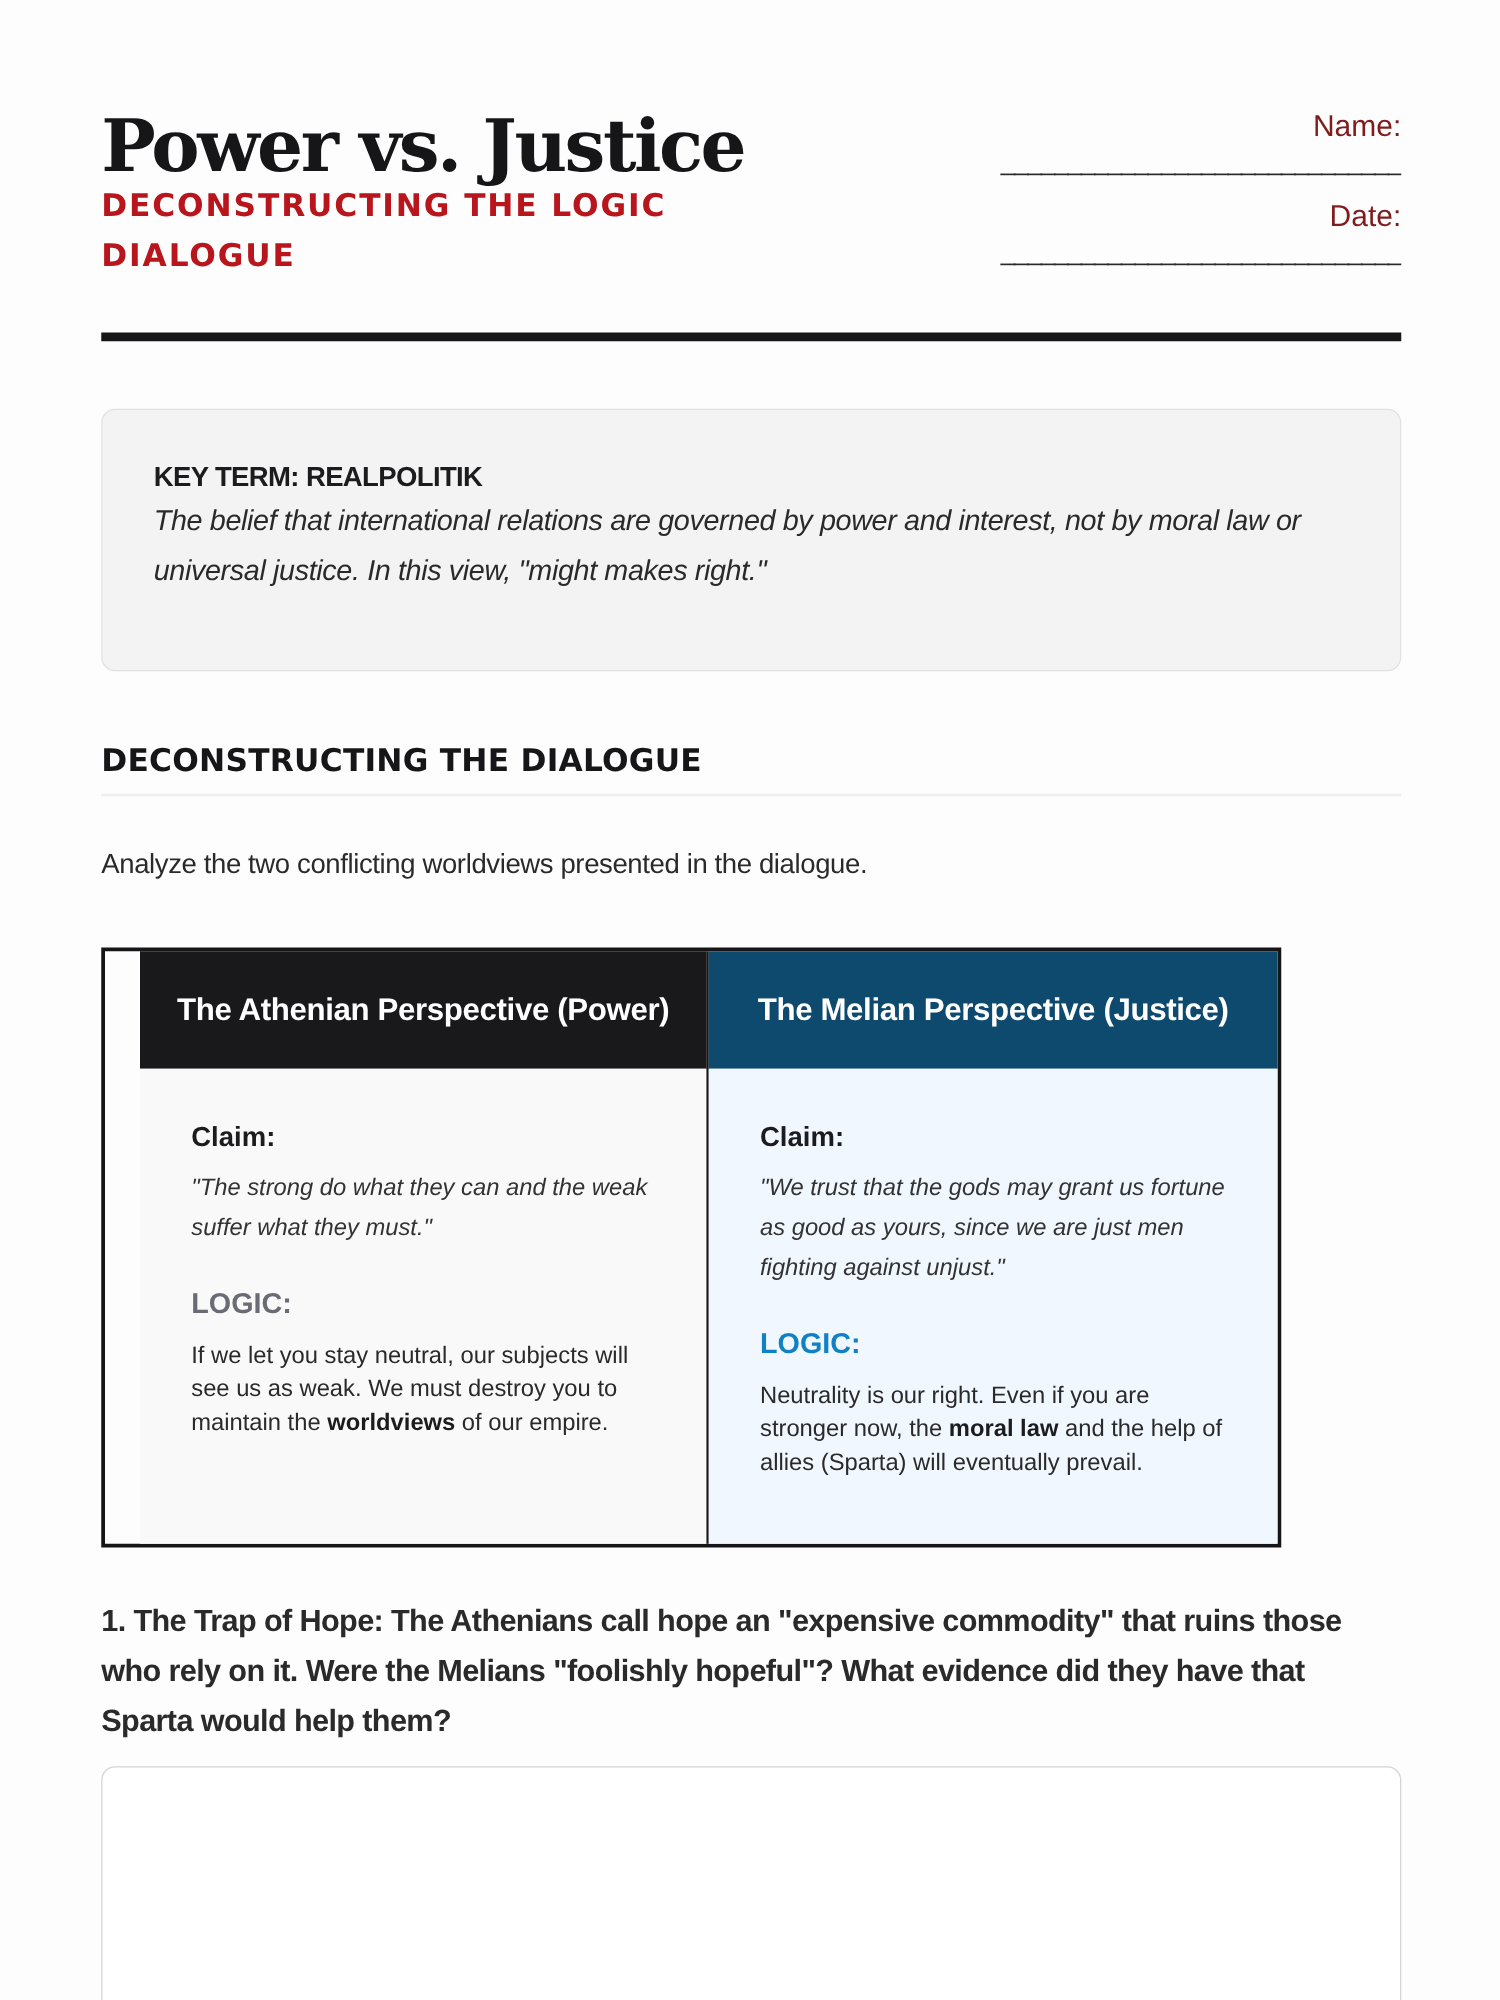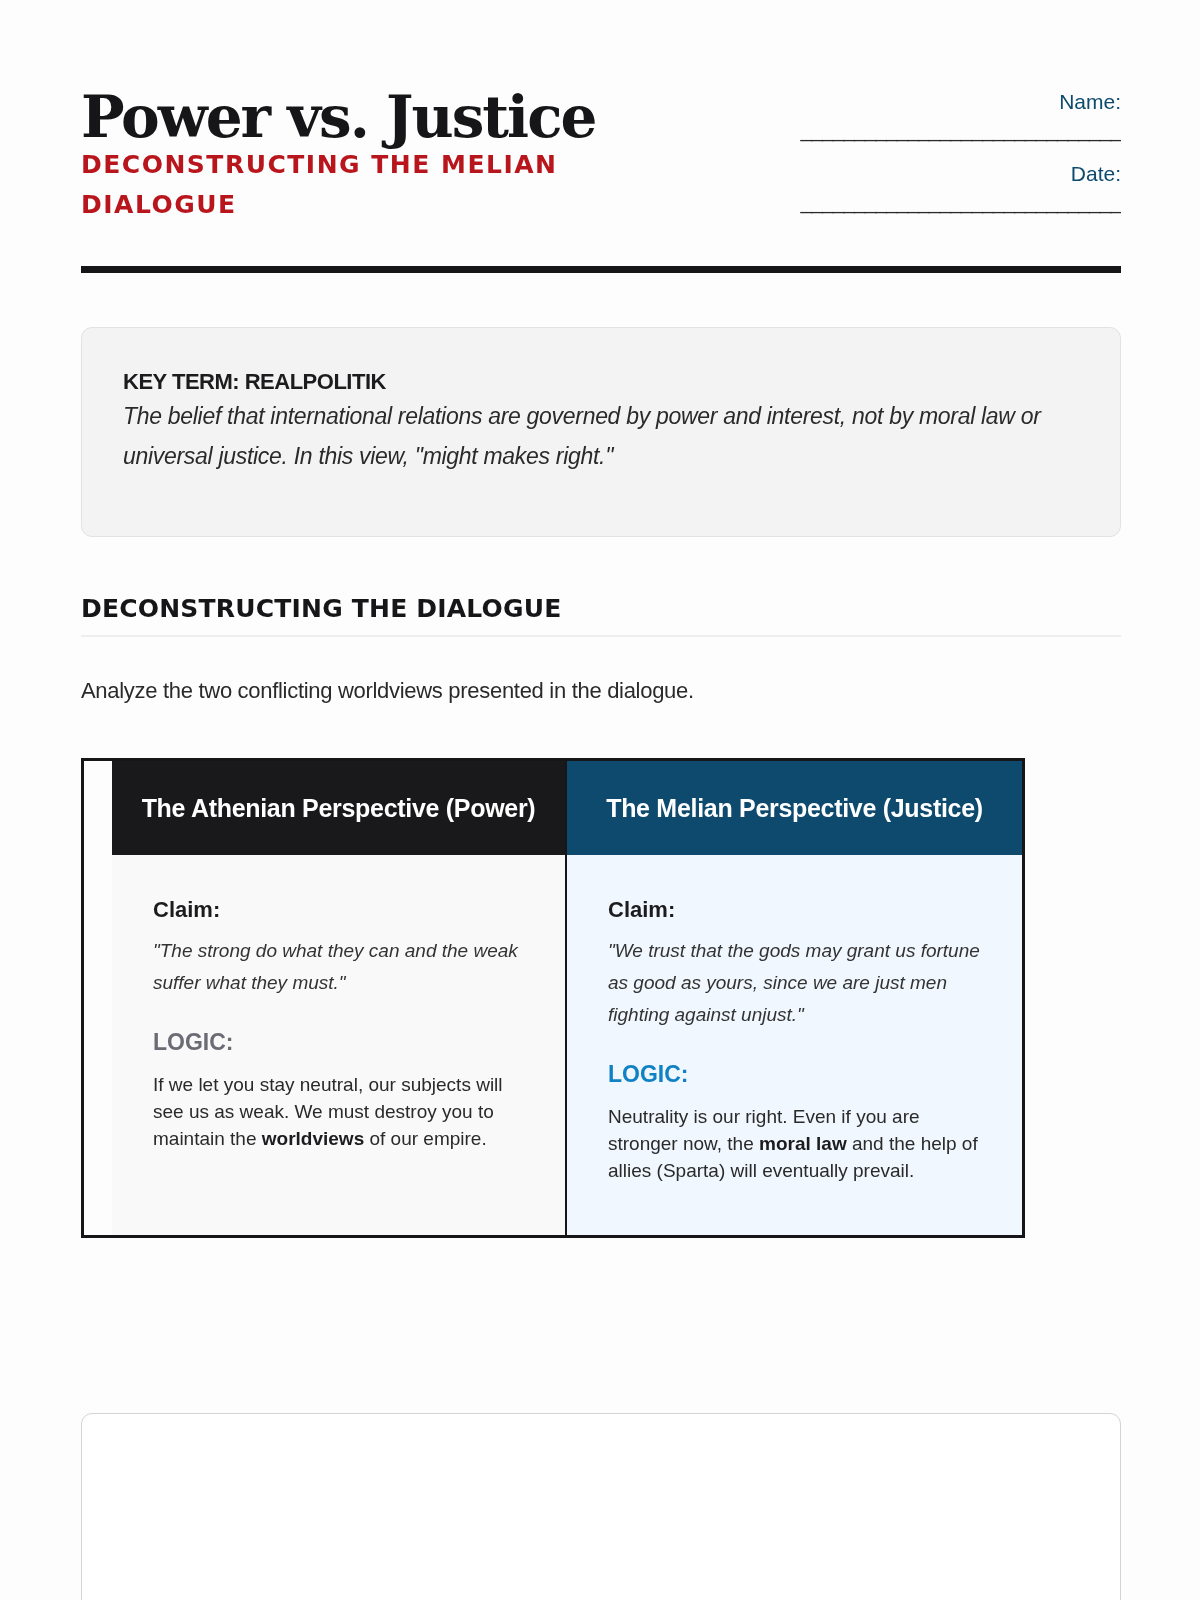--- a/index.html
+++ b/index.html
@@ -14,21 +14,21 @@
       position: absolute; left: 0; top: 82px;
       font-family: "DejaVu Serif", serif; font-weight: bold;
       font-size: 58px; letter-spacing: -2px; color: #161618; line-height: 70px;
     }
     .subtitle {
       position: absolute; left: 0; top: 145px; width: 520px;
       font-family: "DejaVu Sans", sans-serif; font-weight: bold;
       font-size: 25px; letter-spacing: 1.5px; color: #b8161c; line-height: 40px;
     }
     .meta { position: absolute; right: 0; top: 88px; width: 380px; text-align: right; }
-    .meta-label { font-size: 21px; color: #0c4a6e; line-height: 28px; }
+    .meta-label { font-size: 24px; color: #7f1d1d; line-height: 28px; }
     .meta-line { font-size: 21px; color: #2a2a2a; line-height: 28px; letter-spacing: -1px; overflow: hidden; white-space: nowrap; margin-bottom: 16px; }
     .rule { position: absolute; left: 0; top: 266px; width: 1040px; height: 7px; background: #161618; }
 
     
     .keyterm {
       position: absolute; left: 0; top: 327px; width: 1040px; height: 210px;
       background: #f3f3f3; border: 1px solid #e2e2e2; border-radius: 11px;
       padding: 40px 41px;
     }
     .kt-label { font-size: 22px; font-weight: bold; color: #1c1c1e; letter-spacing: -0.5px; line-height: 28px; }
@@ -76,21 +76,21 @@
       position: absolute; left: 0; top: 1413px; width: 1040px; height: 220px;
       background: #ffffff; border: 1px solid #d4d4d4; border-radius: 11px;
     }
   </style>
 </head>
 <body>
 
 <div class="page">
   <div class="header">
     <h1 class="title">Power vs. Justice</h1>
-    <div class="subtitle">DECONSTRUCTING THE MELIAN DIALOGUE</div>
+    <div class="subtitle">DECONSTRUCTING THE LOGIC DIALOGUE</div>
     <div class="meta">
       <div class="meta-label">Name:</div>
       <div class="meta-line">______________________________</div>
       <div class="meta-label">Date:</div>
       <div class="meta-line">______________________________</div>
     </div>
     <div class="rule"></div>
   </div>
 
   <div class="keyterm">
@@ -115,14 +115,15 @@
       <div class="col-head">The Melian Perspective (Justice)</div>
       <div class="col-body">
         <div class="claim-label">Claim:</div>
         <div class="claim-quote">"We trust that the gods may grant us fortune as good as yours, since we are just men fighting against unjust."</div>
         <div class="logic-label">LOGIC:</div>
         <div class="logic-text"><span>Neutrality is our right. Even if you are stronger now, the </span><b>moral law</b><span> and the help of allies (Sparta) will eventually prevail.</span></div>
       </div>
     </div>
   </div>
 
+  <div class="question">1. The Trap of Hope: The Athenians call hope an "expensive commodity" that ruins those who rely on it. Were the Melians "foolishly hopeful"? What evidence did they have that Sparta would help them?</div>
   <div class="answer-box"></div>
 </div>
 
 </body></html>

